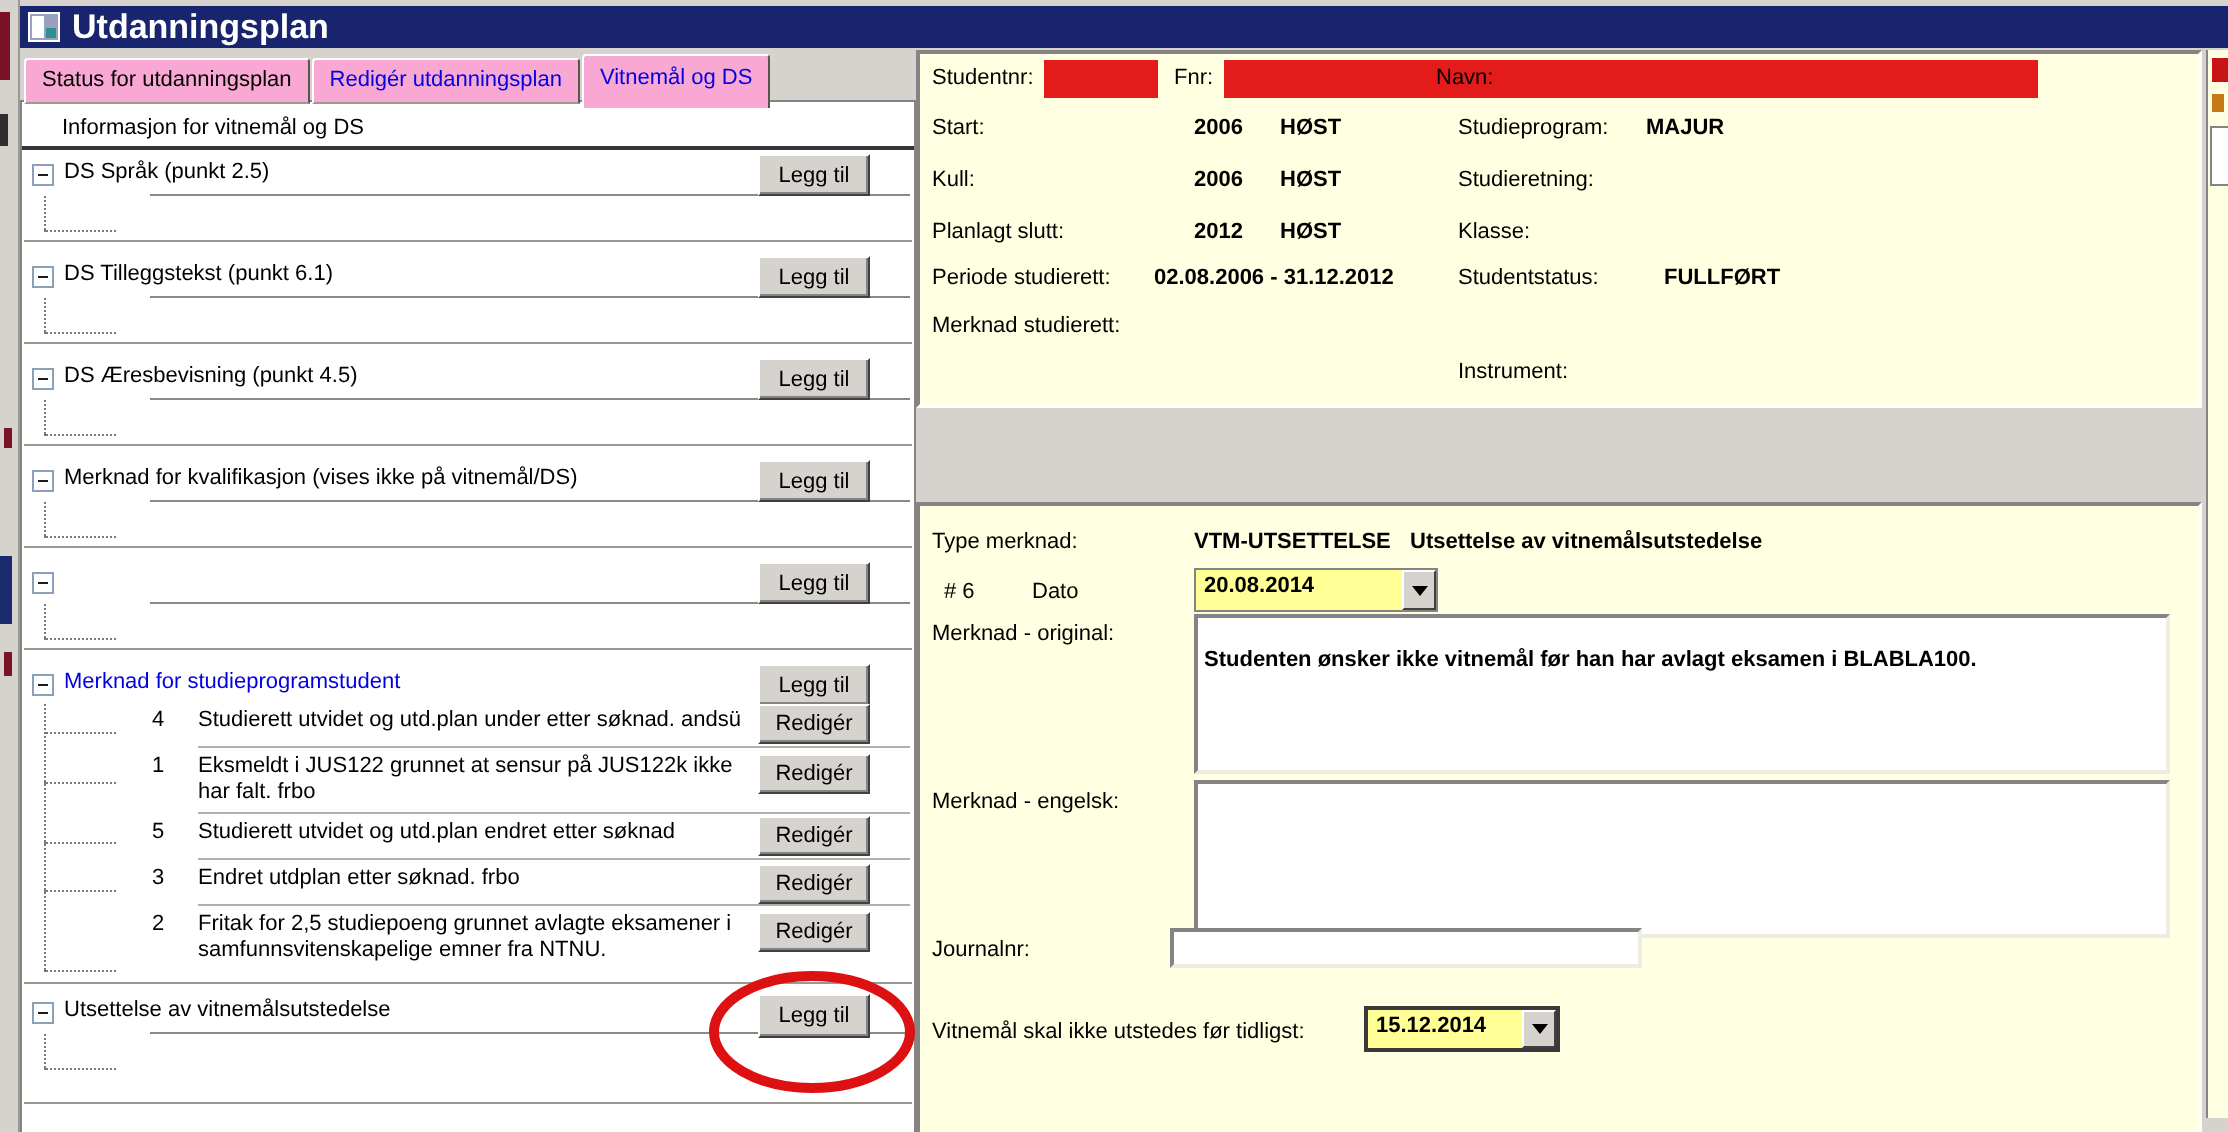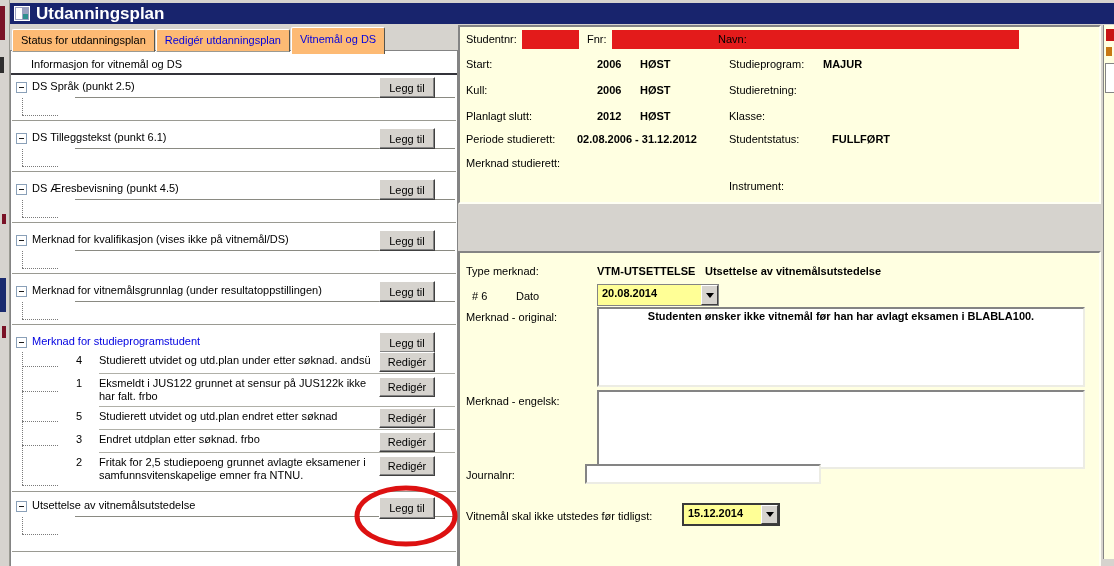--- a/index.html
+++ b/index.html
@@ -17,21 +17,21 @@
   
   .titlebar{position:absolute;left:10px;top:3px;width:1104px;height:21px;background:#18246D;display:flex;align-items:center;}
   .win-icon{position:relative;width:14px;height:13px;margin-left:4px;background:#9aa0c0;border:1px solid #fff;}
   .win-icon::before{content:"";position:absolute;left:1px;top:1px;bottom:1px;width:6px;background:#fff;}
   .win-icon::after{content:"";position:absolute;right:1px;bottom:1px;width:5px;height:5px;background:#2e8f8f;}
   .title-text{color:#fff;font-weight:bold;font-size:17px;margin-left:6px;}
 
   
   .tabs{position:absolute;left:12px;top:26px;height:26px;display:flex;align-items:flex-end;z-index:3;}
   .tab{
-    height:21px;line-height:20px;padding:0 8px;background:#fdba74;
+    height:21px;line-height:20px;padding:0 8px;background:#f9a8d4;
     border:1px solid;border-color:#FFFFFF #55554e #9a9a92 #FFFFFF;
     border-radius:2px 2px 0 0;margin-right:1px;white-space:nowrap;cursor:default;
   }
   .tab.blue{color:#0000E0;}
   .tab.active{height:26px;line-height:23px;margin-bottom:-2px;border-bottom:none;z-index:4;}
 
   
   .left-panel{position:absolute;left:10px;top:50px;width:446px;height:516px;background:#fff;border:1px solid #848484;z-index:1;}
   .lp-header{position:absolute;left:20px;top:7px;}
   .lp-thickline{position:absolute;left:0;right:0;top:22px;height:2px;background:#33333a;}
@@ -65,21 +65,21 @@
   .note-text{position:absolute;left:88px;width:274px;line-height:13px;}
   .note-line{position:absolute;left:88px;right:2px;height:1px;background:#b0b0a8;}
 
   
   .ivory{position:absolute;background:#FFFFE1;border:2px solid;border-color:#848484 #FFFFF4 #FFFFF4 #848484;box-sizing:border-box;}
   .lbl{position:absolute;white-space:nowrap;}
   .val{position:absolute;white-space:nowrap;font-weight:bold;}
   .redact{position:absolute;height:19px;background:#E31B1B;}
 
   .field{position:absolute;background:#fff;border:2px solid;border-color:#848484 #ECECE4 #ECECE4 #848484;box-sizing:border-box;}
-  textarea.field{resize:none;font:bold 11px "Liberation Sans",sans-serif;padding:1px 3px;outline:none;overflow:hidden;text-align:center;}
+  textarea.field{resize:none;font:bold 11px "Liberation Sans",sans-serif;padding:15px 3px;outline:none;overflow:hidden;}
   input.field{font:11px "Liberation Sans",sans-serif;padding:0 3px;outline:none;}
 
   .combo{position:absolute;display:flex;border:1px solid #848484;background:#fff;box-sizing:border-box;}
   .combo .txt{background:#FFFF96;font-weight:bold;padding:2px 4px;flex:1;white-space:nowrap;}
   .combo .dd{width:17px;background:#D6D3CE;border:1px solid;border-color:#fff #404040 #404040 #fff;display:flex;align-items:center;justify-content:center;box-sizing:border-box;}
   .combo.focused{border:2px solid #3a3a3a;}
   .arrow{width:0;height:0;border-left:4px solid transparent;border-right:4px solid transparent;border-top:5px solid #000;}
 
   .stamp{position:absolute;width:120px;text-align:right;white-space:nowrap;}
 
@@ -151,21 +151,20 @@
       <span class="sec-label">Merknad for kvalifikasjon (vises ikke på vitnemål/DS)</span>
       <div class="u-line"></div>
       <div class="tree-v"></div>
       <div class="tree-h"></div>
       <button class="btn">Legg til</button>
       <div class="sep"></div>
     </div>
 
     <div class="sec" style="top:230px;">
       <span class="expand"></span>
-      <span class="sec-label">Merknad for vitnemålsgrunnlag (under resultatoppstillingen)</span>
       <div class="u-line"></div>
       <div class="tree-v"></div>
       <div class="tree-h"></div>
       <button class="btn">Legg til</button>
       <div class="sep"></div>
     </div>
 
     <div class="bigsec">
       <span class="expand" style="left:5px;top:5px;"></span>
       <span class="sec-label blue">Merknad for studieprogramstudent</span>

